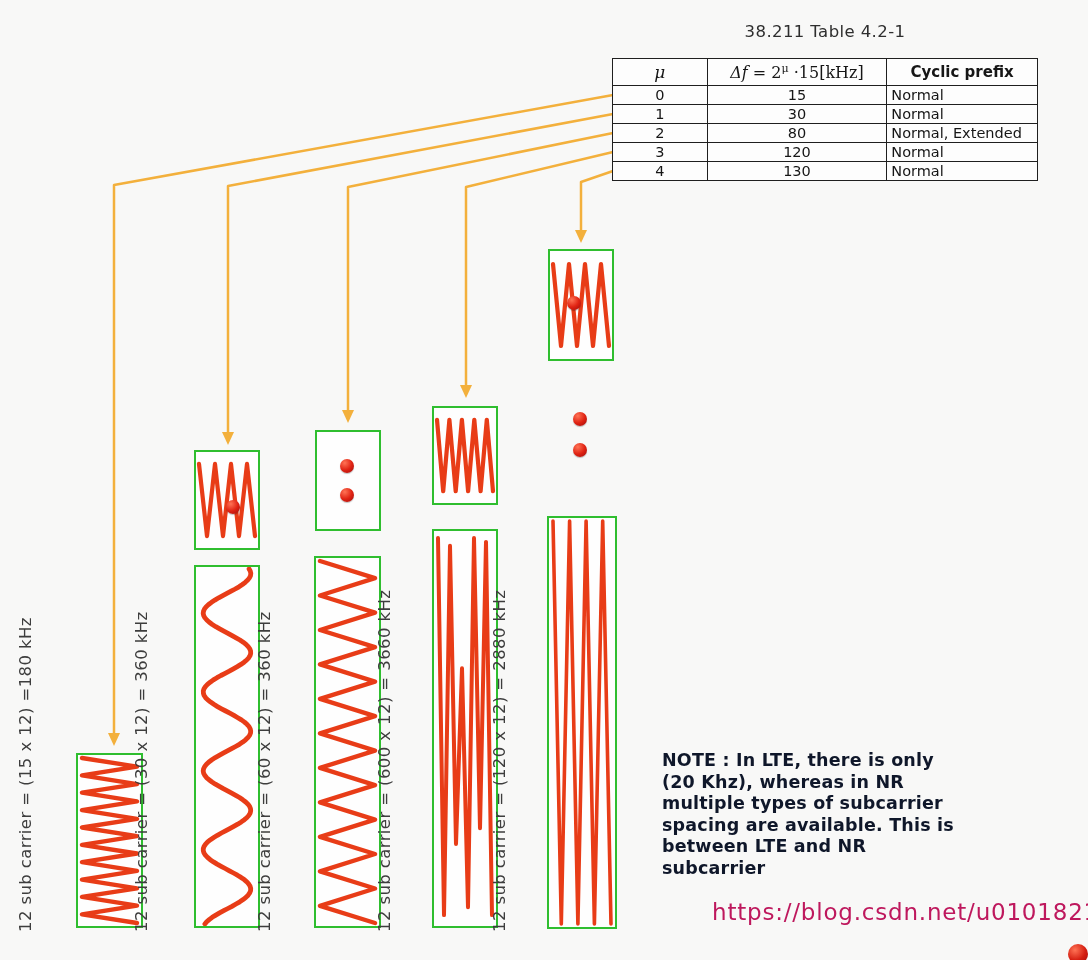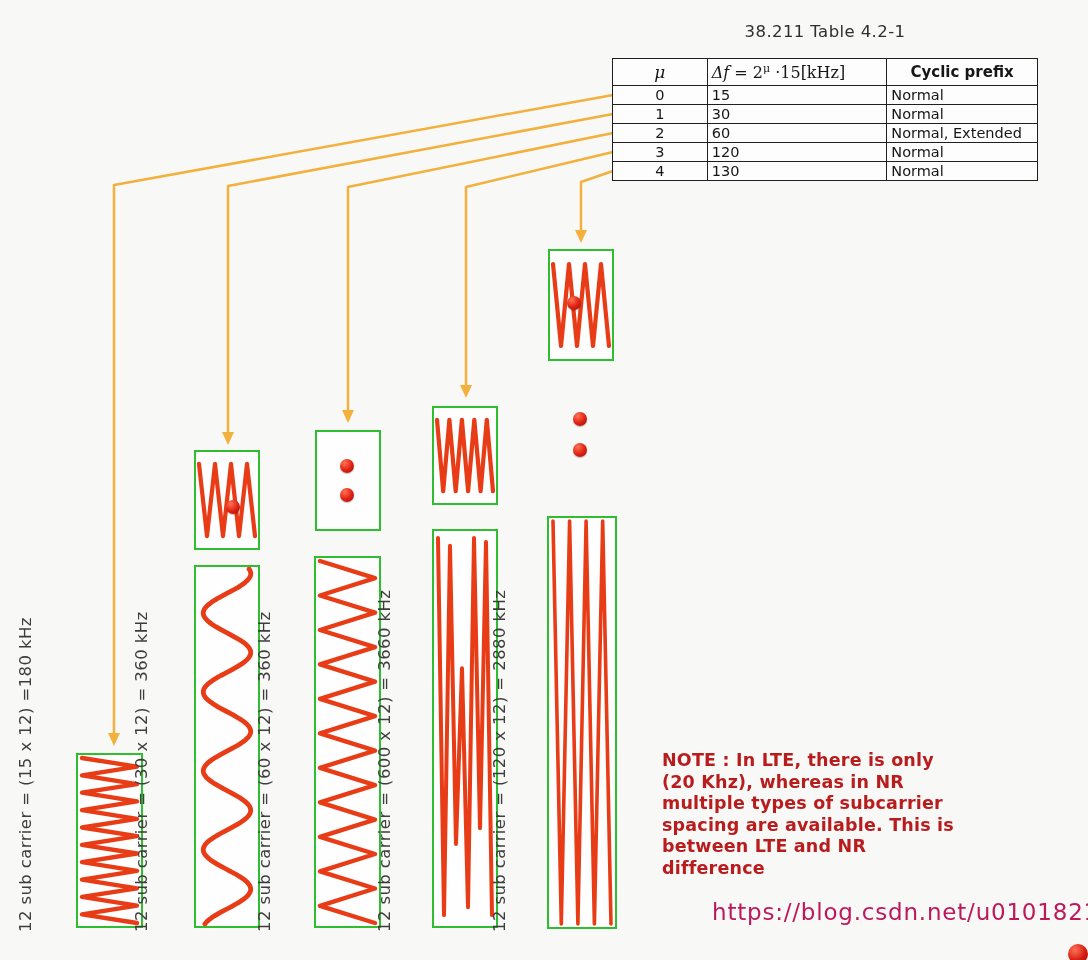--- a/index.html
+++ b/index.html
@@ -16,21 +16,21 @@
   }
   
   table.spec {
     position:absolute; left:612px; top:58px; width:426px;
     border-collapse:collapse; background:#fdfdfd;
     font-size:14.5px; color:#161616; z-index:3;
   }
   table.spec td, table.spec th { border:1.7px solid #1f1f1f; height:19px; padding:0 4px; font-weight:normal; }
   table.spec tr.hdr td { height:27px; }
   .c-mu   { width:95px;  text-align:center; }
-  .c-df   { width:180px; }
+  .c-df   { width:180px; text-align:center; }
   .c-cp   { width:151px; text-align:left;margin-left:28px; }
   .hdr .c-mu { font-family:"DejaVu Serif","Liberation Serif",serif; font-style:italic; font-size:17px; }
   .hdr .c-df { font-family:"DejaVu Serif","Liberation Serif",serif; font-size:16px; }
   .hdr .c-df .it { font-style:italic; }
   .hdr .c-df sup { font-size:11px; }
   .hdr .c-cp { font-weight:bold; font-size:15px; text-align:center; }
   
   svg.arrows { position:absolute; left:0; top:0; z-index:2; pointer-events:none; }
   
   .wavebox {
@@ -47,21 +47,21 @@
   .vlabel {
     position:absolute; width:382px; height:26px; top:906px;
     transform:rotate(-90deg); transform-origin:left bottom;
     font-size:16.5px; letter-spacing:.4px; color:#3d3d3d; white-space:nowrap;
     z-index:1;
   }
   
   .note {
     position:absolute; left:662px; top:750px; width:360px;
     font-size:17.5px; font-weight:bold; line-height:21.5px;
-    color:#b91c1c; z-index:2; letter-spacing:.2px;
+    color:#0f172a; z-index:2; letter-spacing:.2px;
   }
   .watermark {
     position:absolute; left:712px; top:899px; z-index:1;
     font-size:23px; letter-spacing:.8px; color:#be185d; white-space:nowrap;
   }
   .corner-mark {
     position:absolute; left:1068px; top:944px; width:20px; height:20px;
     border-radius:50%;
     background:radial-gradient(circle at 35% 30%, #ff7355, #d41d10 55%, #a00d0d);
     z-index:5;
@@ -86,21 +86,21 @@
         <td class="c-df">15</td>
         <td class="c-cp">Normal</td>
       </tr>
       <tr>
         <td class="c-mu">1</td>
         <td class="c-df">30</td>
         <td class="c-cp">Normal</td>
       </tr>
       <tr>
         <td class="c-mu">2</td>
-        <td class="c-df">60</td>
+        <td class="c-df">80</td>
         <td class="c-cp">Normal, Extended</td>
       </tr>
       <tr>
         <td class="c-mu">3</td>
         <td class="c-df">120</td>
         <td class="c-cp">Normal</td>
       </tr>
       <tr>
         <td class="c-mu">4</td>
         <td class="c-df">130</td>
@@ -183,18 +183,18 @@
   <div class="vlabel" style="left:516px;">12 sub carrier = (120 x 12) = 2880 kHz</div>
 
   <div class="watermark">https://blog.csdn.net/u010182186</div>
 
   <div class="note">
     <div>NOTE : In LTE, there is only</div>
     <div>(20 Khz), whereas in NR</div>
     <div>multiple types of subcarrier</div>
     <div>spacing are available. This is</div>
     <div>between LTE and NR</div>
-    <div>difference</div>
+    <div>subcarrier</div>
   </div>
 
   <div class="corner-mark"></div>
 
 </div>
 
 </body></html>

